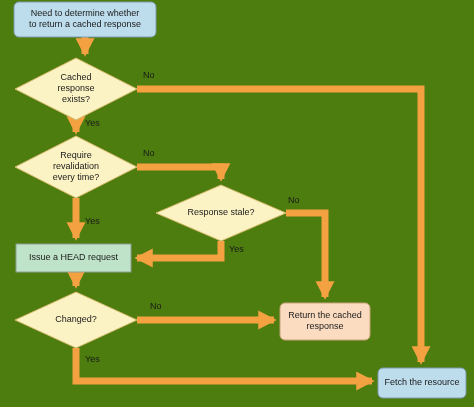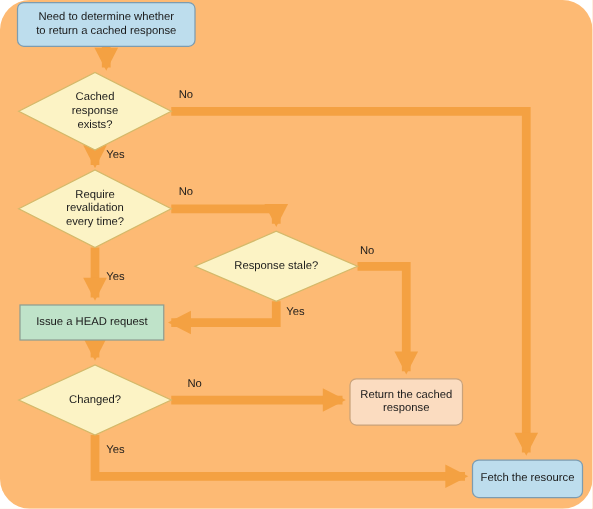--- a/index.html
+++ b/index.html
@@ -7,23 +7,22 @@
     padding: 0;
     background: #ffffff;
   }
   body {
     font-family: "Liberation Sans", sans-serif;
   }
   #canvas {
     position: relative;
     width: 474px;
     height: 407px;
-    background: #fdba74;
+    background: #4d7c0f;
     overflow: hidden;
-    border-radius: 24px;
   }
   #canvas svg {
     position: absolute;
     left: 0;
     top: 0;
     width: 474px;
     height: 407px;
   }
   .node-label {
     font-size: 9px;

